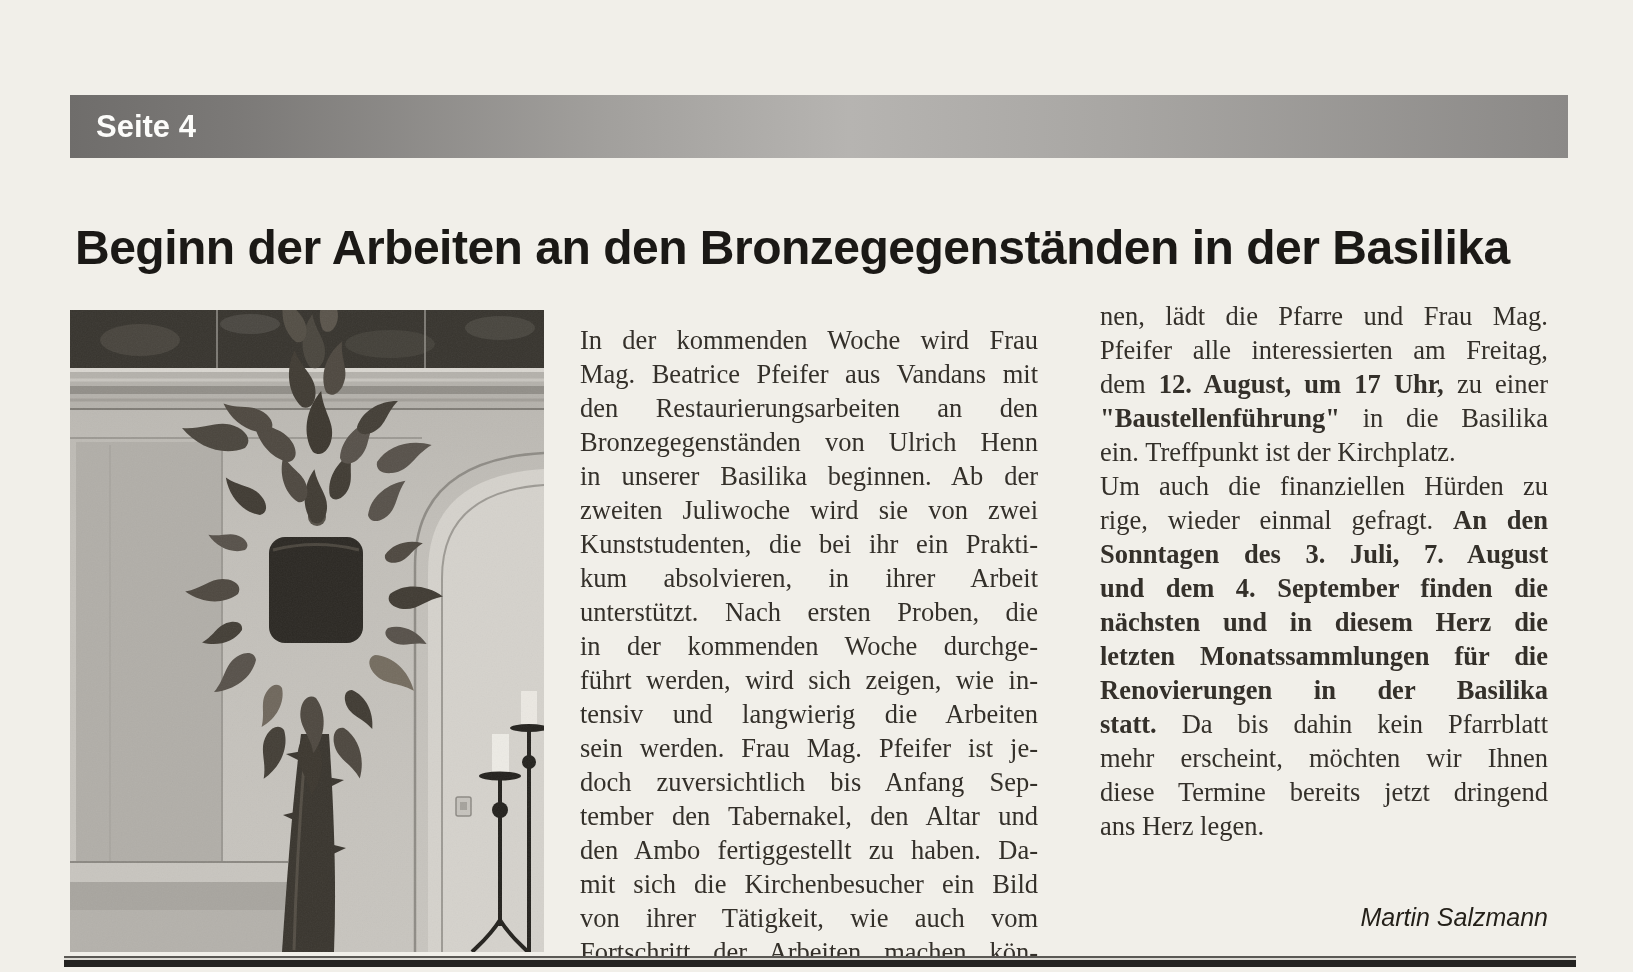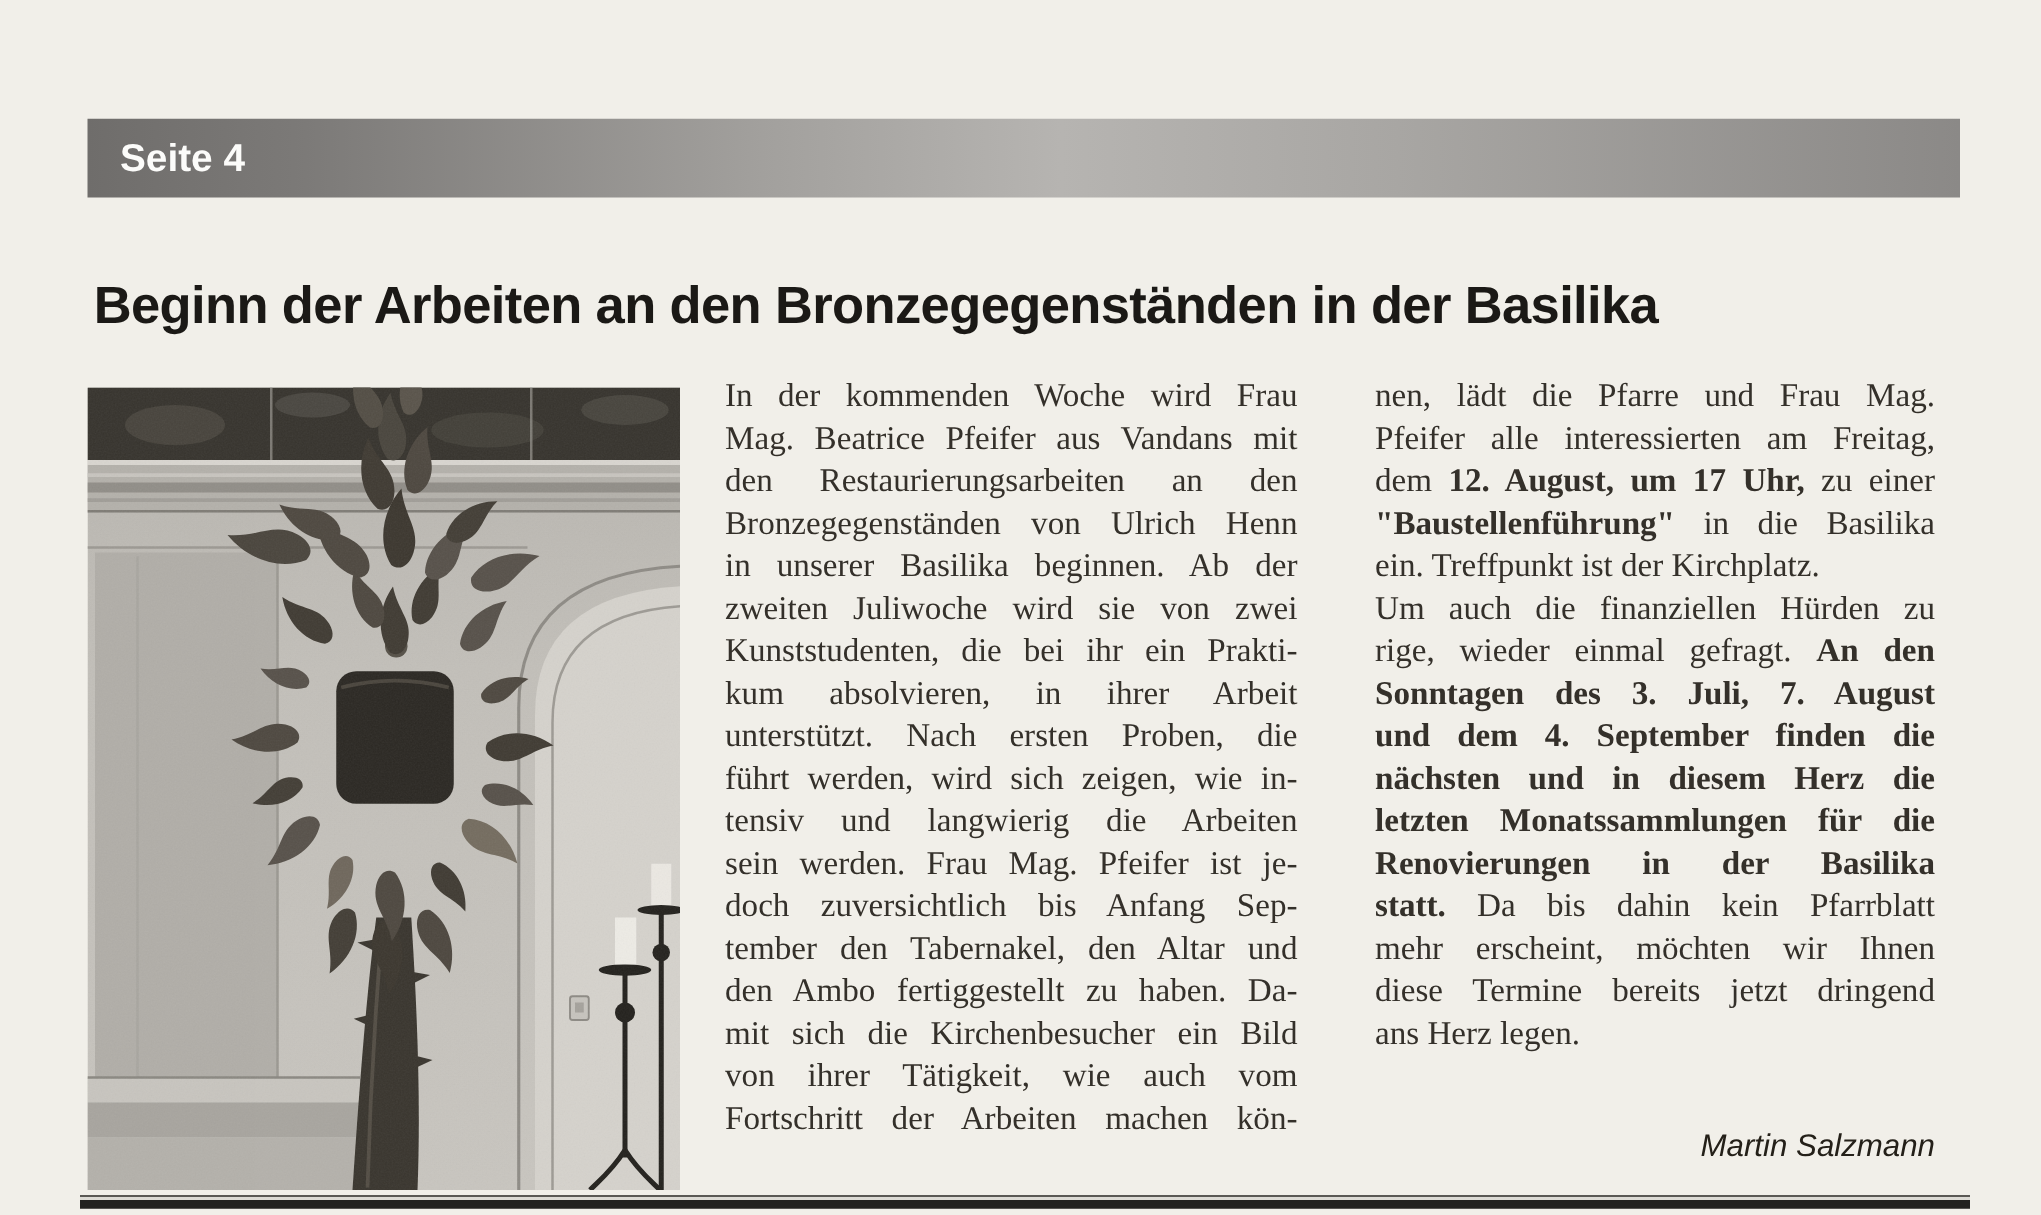--- a/index.html
+++ b/index.html
@@ -18,33 +18,33 @@
     display:flex;align-items:center;justify-content:space-between;
     box-sizing:border-box;padding:0 32px 0 26px;
     font-family:"Liberation Sans","DejaVu Sans",sans-serif;
     font-weight:bold;font-size:31px;color:#fcfcfa;
   }
 
   
   .headline{
     position:absolute;left:75px;top:220px;width:1460px;
     font-family:"Liberation Sans","DejaVu Sans",sans-serif;
-    font-weight:bold;font-size:42px;letter-spacing:-0.5px;color:#1b1916;
+    font-weight:bold;font-size:48px;letter-spacing:-0.5px;color:#1b1916;
     white-space:nowrap;
   }
 
   
   .photo{position:absolute;left:70px;top:310px;width:474px;height:642px;}
 
   
   .col{
     position:absolute;top:299px;
     font-size:26.5px;line-height:34px;color:#34302a;
   }
-  .col-1{left:580px;width:458px;}
+  .col-1{left:580px;width:458px;margin-top:24px;}
   .col-2{left:1100px;width:448px;}
   .tline{text-align:justify;text-align-last:justify;white-space:normal;}
   .tline.nojust{text-align-last:left;}
   .b{font-weight:bold;}
 
   .byline{
     position:absolute;left:1100px;top:903px;width:448px;
     text-align:right;
     font-family:"Liberation Sans","DejaVu Sans",sans-serif;
     font-style:italic;font-size:25px;color:#242019;
@@ -182,20 +182,21 @@
   <div class="col col-1">
       <div class="tline"><span>In der kommenden Woche wird Frau</span></div>
       <div class="tline"><span>Mag. Beatrice Pfeifer aus Vandans mit</span></div>
       <div class="tline"><span>den Restaurierungsarbeiten an den</span></div>
       <div class="tline"><span>Bronzegegenständen von Ulrich Henn</span></div>
       <div class="tline"><span>in unserer Basilika beginnen. Ab der</span></div>
       <div class="tline"><span>zweiten Juliwoche wird sie von zwei</span></div>
       <div class="tline"><span>Kunststudenten, die bei ihr ein Prakti-</span></div>
       <div class="tline"><span>kum absolvieren, in ihrer Arbeit</span></div>
       <div class="tline"><span>unterstützt. Nach ersten Proben, die</span></div>
+      <div class="tline"><span>in der kommenden Woche durchge-</span></div>
       <div class="tline"><span>führt werden, wird sich zeigen, wie in-</span></div>
       <div class="tline"><span>tensiv und langwierig die Arbeiten</span></div>
       <div class="tline"><span>sein werden. Frau Mag. Pfeifer ist je-</span></div>
       <div class="tline"><span>doch zuversichtlich bis Anfang Sep-</span></div>
       <div class="tline"><span>tember den Tabernakel, den Altar und</span></div>
       <div class="tline"><span>den Ambo fertiggestellt zu haben. Da-</span></div>
       <div class="tline"><span>mit sich die Kirchenbesucher ein Bild</span></div>
       <div class="tline"><span>von ihrer Tätigkeit, wie auch vom</span></div>
       <div class="tline"><span>Fortschritt der Arbeiten machen kön-</span></div>
     </div>

